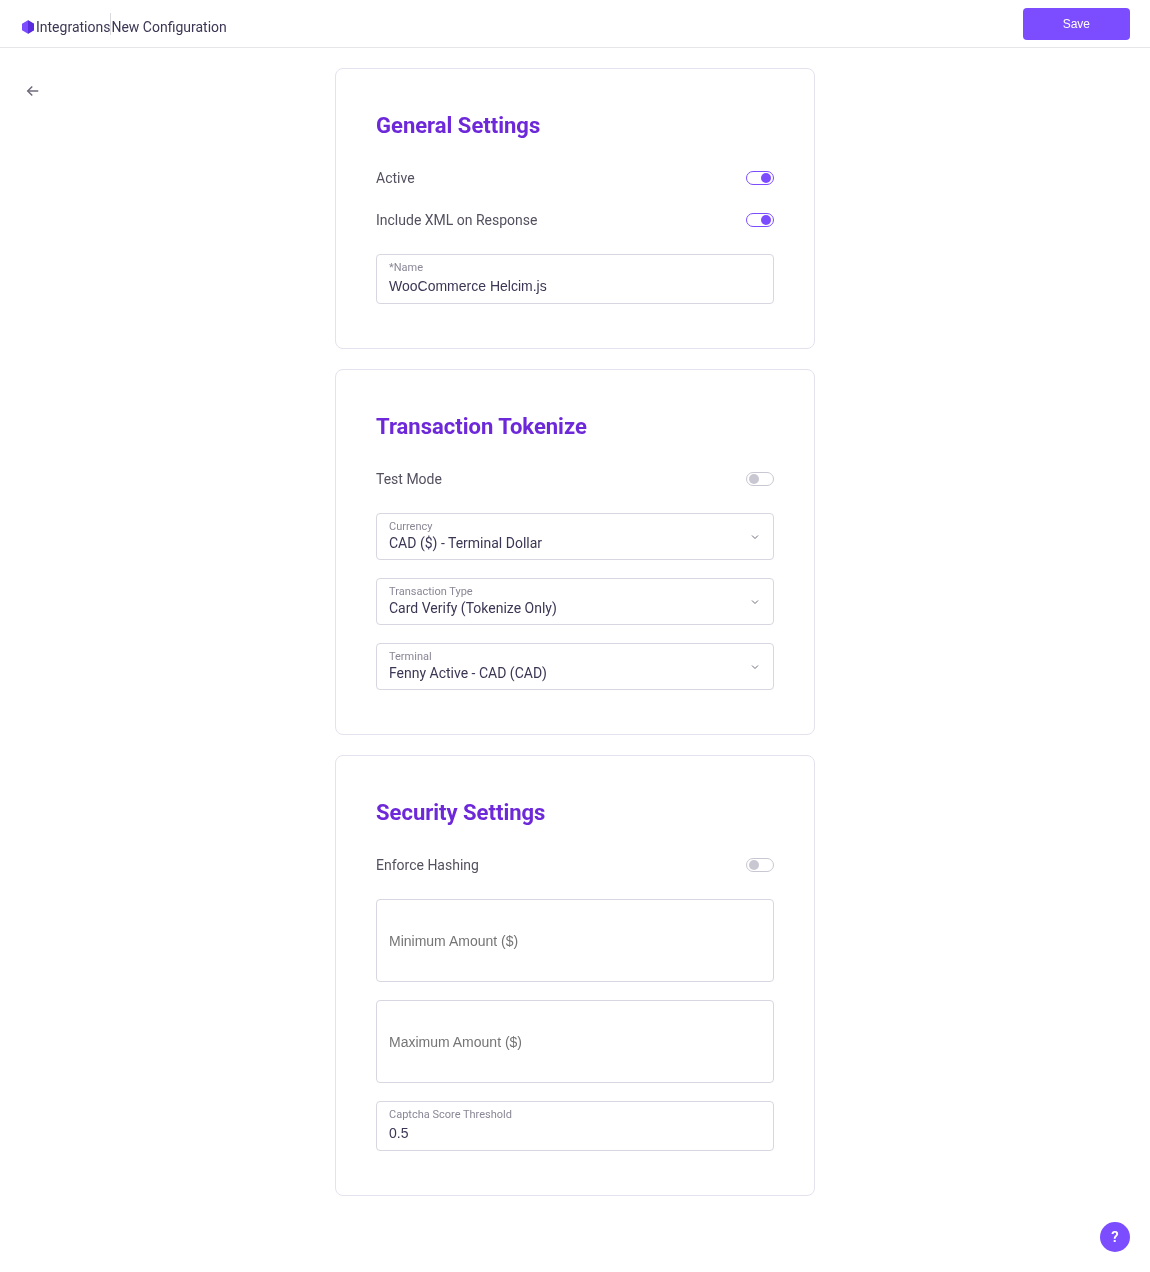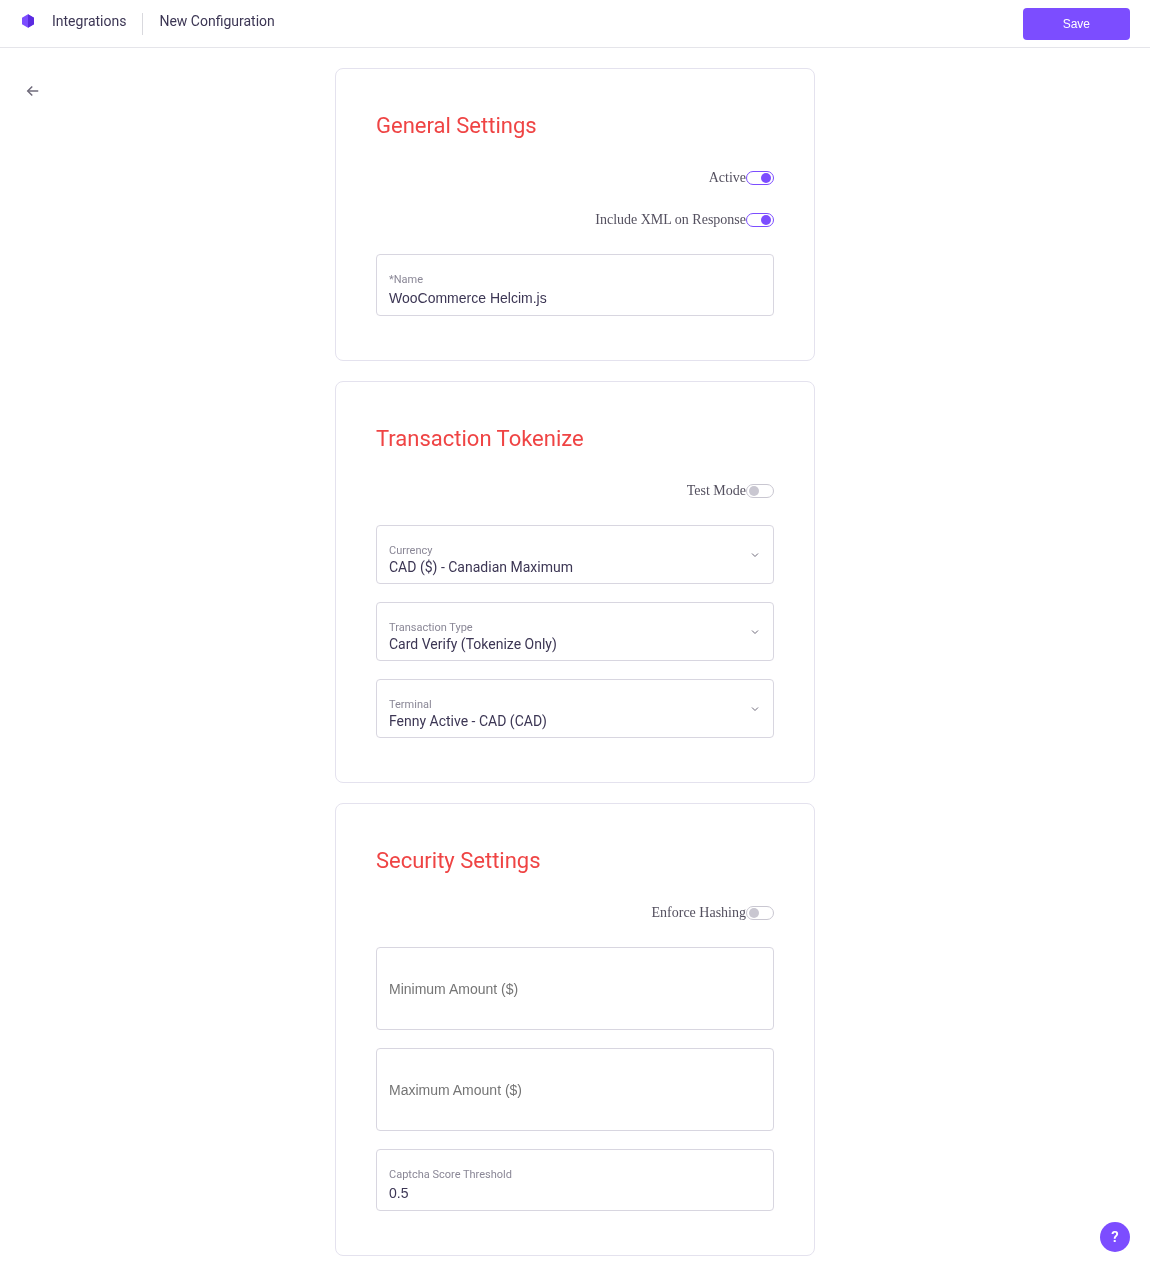--- a/index.html
+++ b/index.html
@@ -17,22 +17,22 @@
   .header {
     display: flex;
     align-items: center;
     justify-content: space-between;
     padding: 10px 20px;
     border-bottom: 1px solid #e5e5ea;
     height: 48px;
   }
   .header-left {
     display: flex;
-    align-items: flex-start;
-    gap: 16px;
+    align-items: flex-end;
+    gap: 0;
   }
   .logo-icon {
     width: 16px;
     height: 16px;
     display: flex;
     align-items: center;
     justify-content: center;
   }
   .logo-icon svg { display:block; }
   .breadcrumb-item {
@@ -75,32 +75,31 @@
   }
   .card {
     width: 480px;
     border: 1px solid #e4e2ee;
     border-radius: 8px;
     padding: 44px 40px 44px 40px;
     background: #fff;
   }
   .card-title {
     font-size: 22px;
-    font-weight: 400;
-    color: #ef4444;
+    font-weight: 700;
+    color: #6d28d9;
     margin-bottom: 32px;
   }
 
   
   .toggle-row {
     display: flex;
-    justify-content: flex-end;
+    justify-content: space-between;
     align-items: center;
     margin-bottom: 26px;
-    font-family: Liberation Serif, serif;
   }
   .toggle-row:last-of-type { margin-bottom: 26px; }
   .toggle-label {
     font-size: 14px;
     color: #54505f;
   }
   .toggle {
     width: 28px;
     height: 14px;
     background: #fff;
@@ -133,21 +132,20 @@
     border-radius: 4px;
     padding: 6px 12px 8px 12px;
     margin-bottom: 18px;
     position: relative;
   }
   .field:last-child { margin-bottom: 0; }
   .field-label {
     font-size: 11px;
     color: #8a8796;
     margin-bottom: 2px;
-    margin-top: 12px;
   }
   .field-value {
     font-size: 14px;
     color: #3c3654;
     border: none;
     outline: none;
     width: 100%;
     background: transparent;
   }
   .field.select {
@@ -247,21 +245,21 @@
 
     <div class="toggle-row">
       <span class="toggle-label">Test Mode</span>
       <div class="toggle">
           <div class="knob"></div>
         </div>
     </div>
 
     <div class="field select">
       <div class="field-label">Currency</div>
-      <div class="field-value">CAD ($) - Canadian Maximum</div>
+      <div class="field-value">CAD ($) - Terminal Dollar</div>
       <span class="chevron">
           <svg viewBox="0 0 24 24" fill="none" stroke="currentColor" stroke-width="2">
             <path d="M6 9l6 6 6-6"></path>
           </svg>
         </span>
     </div>
 
     <div class="field select">
       <div class="field-label">Transaction Type</div>
       <div class="field-value">Card Verify (Tokenize Only)</div>

